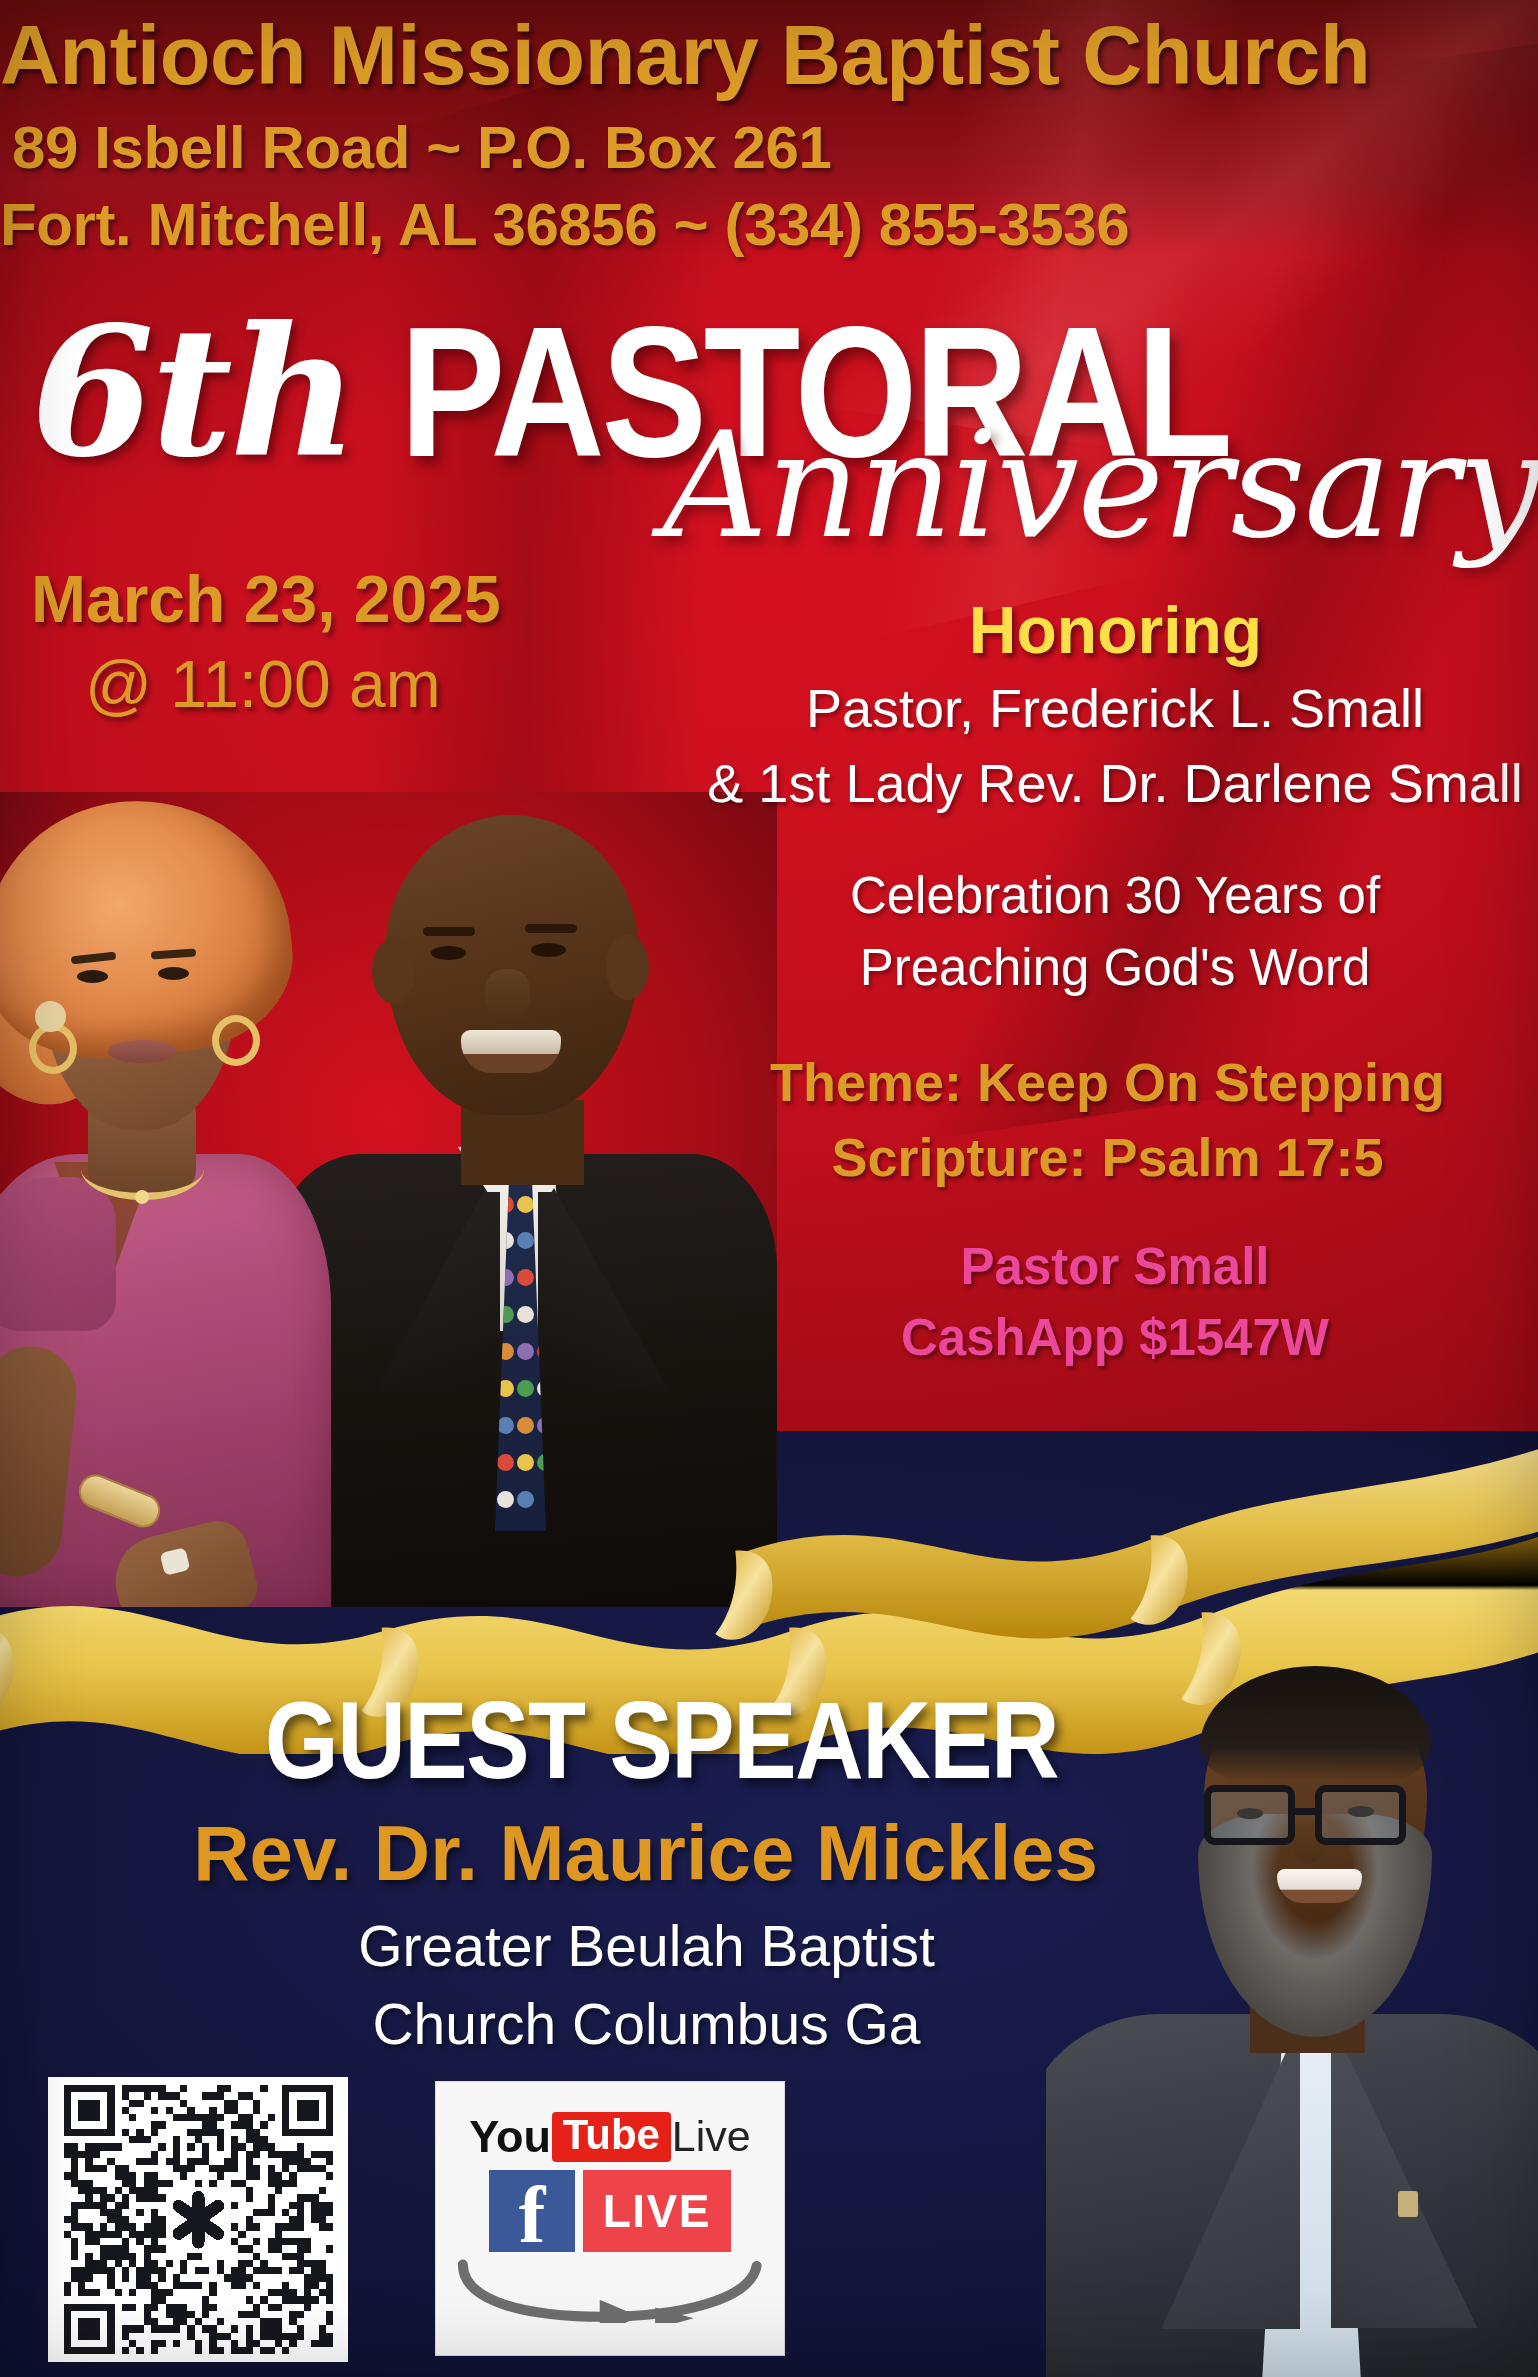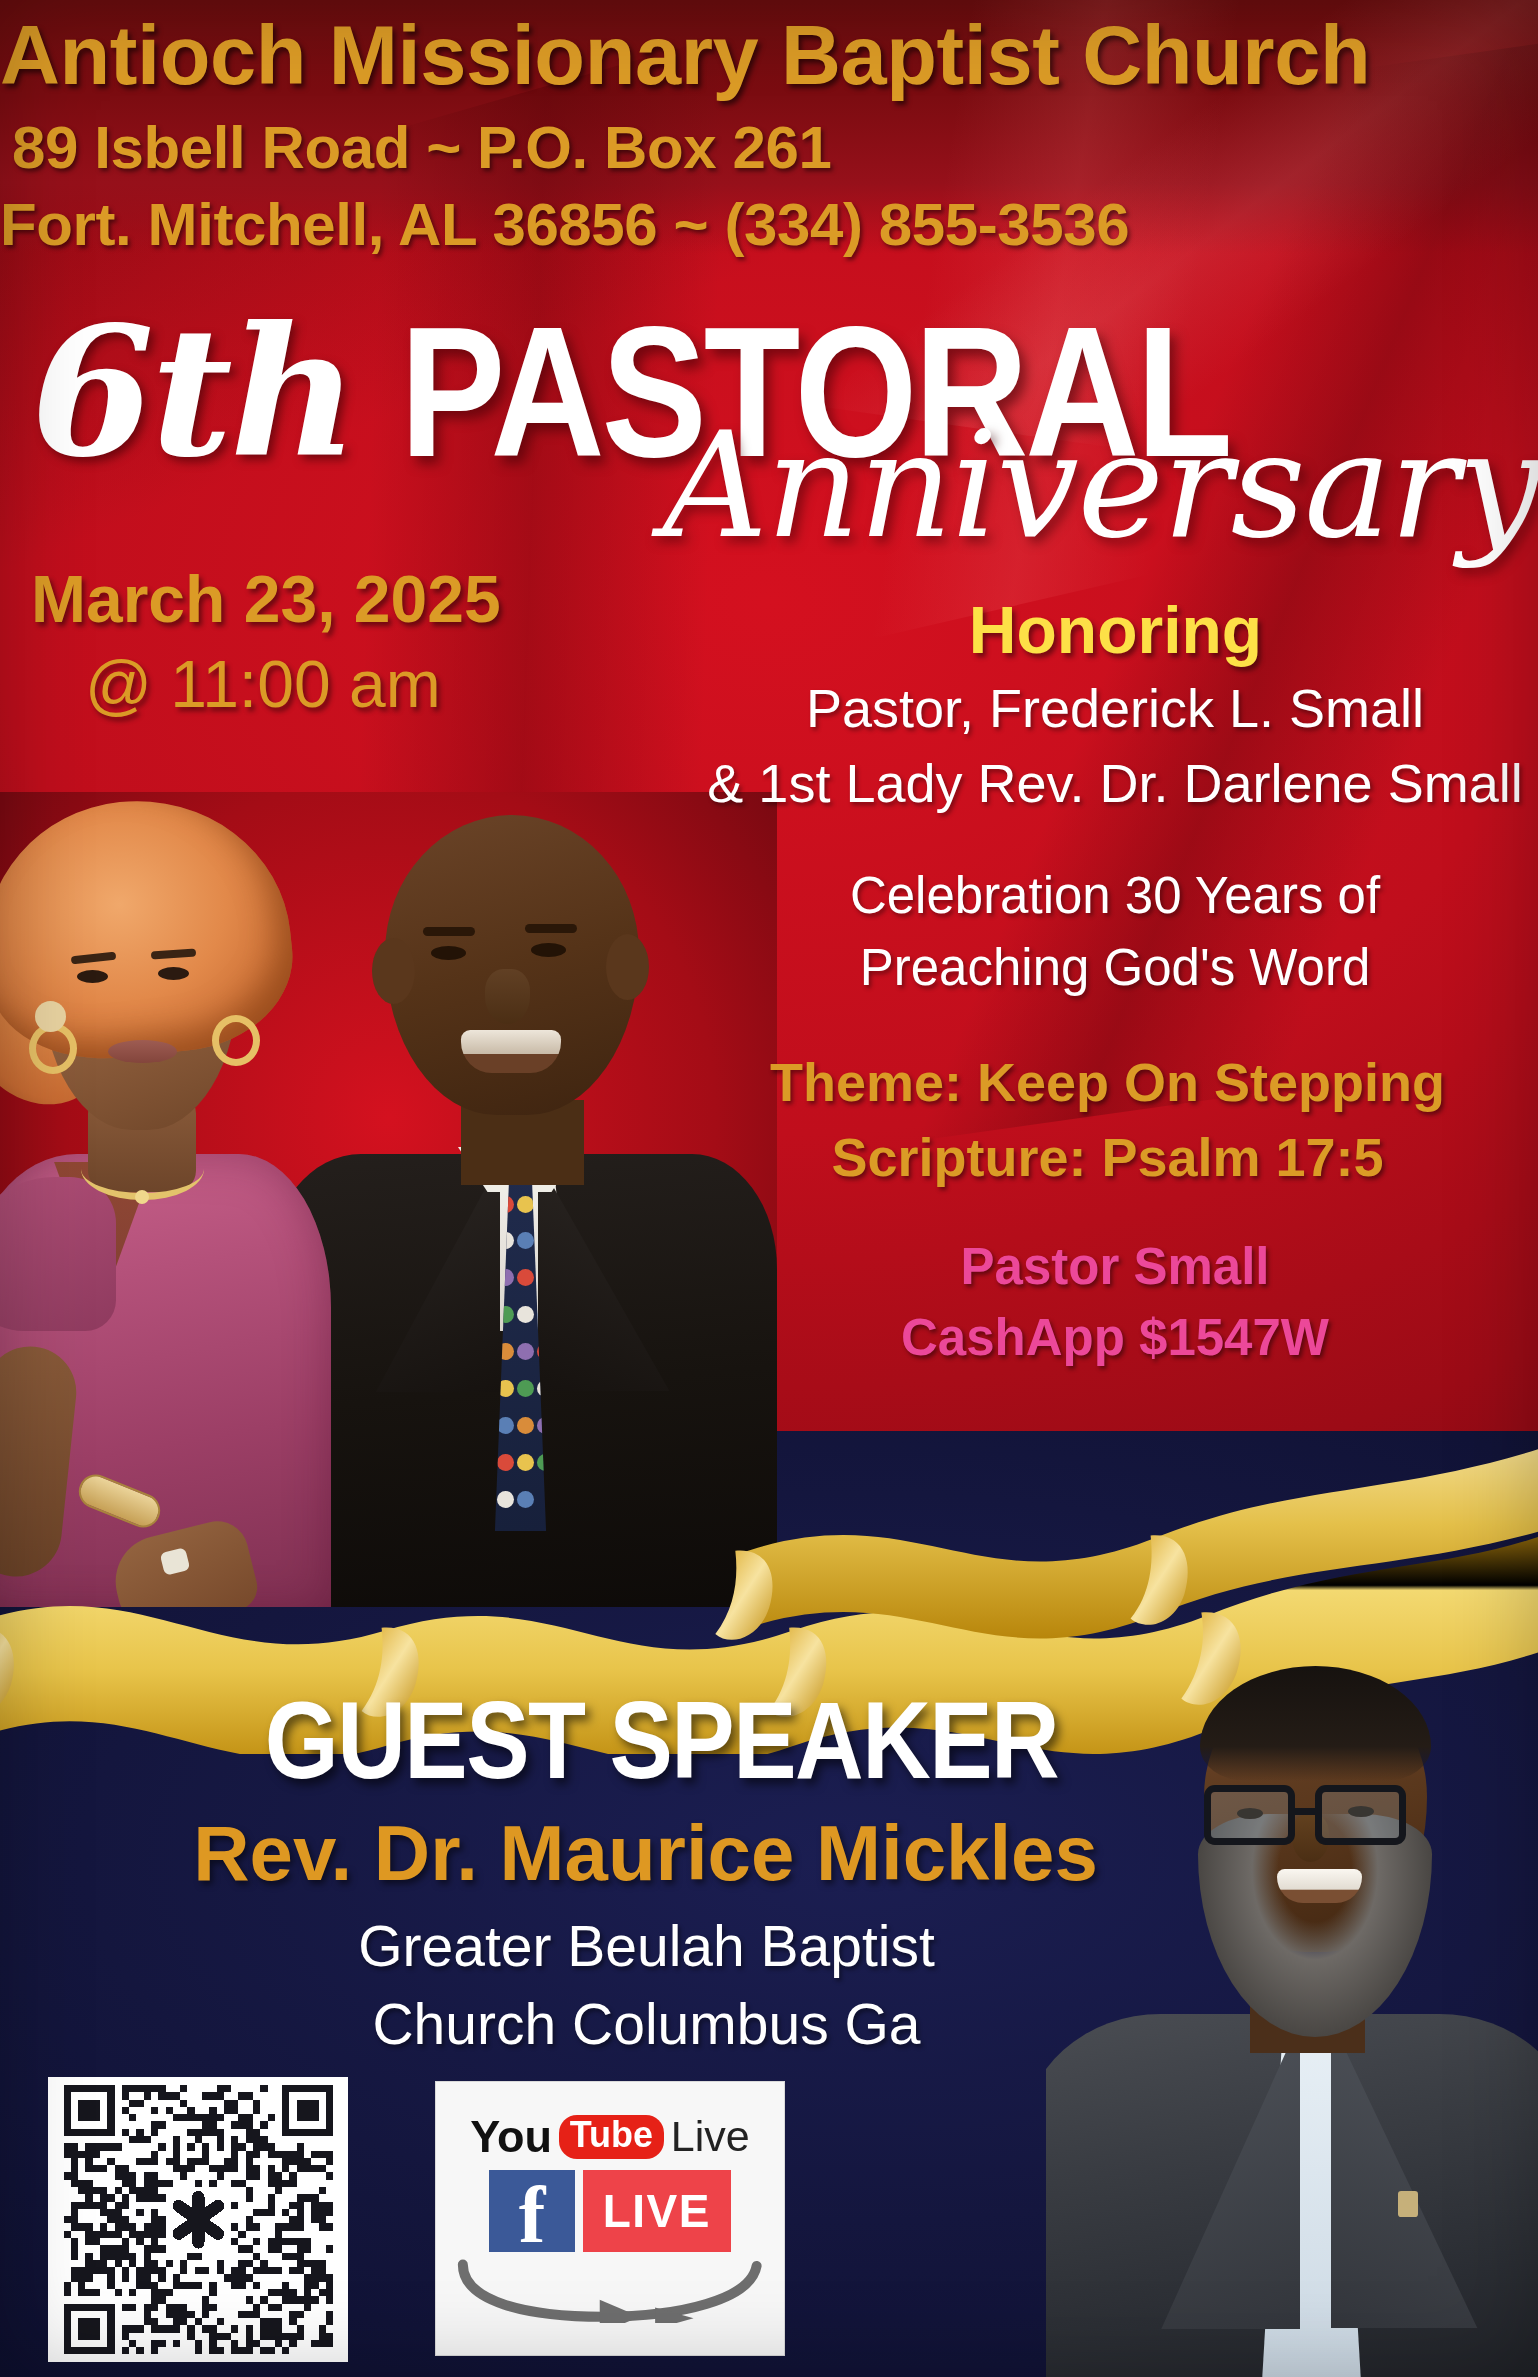--- a/index.html
+++ b/index.html
@@ -355,25 +355,25 @@
   }
   .qr svg{ display:block; width:100%; height:100%; }
 
   
   .stream{
     position:absolute; left:435px; top:2081px; width:350px; height:275px;
     background:#F7F7F7; border:0.8px solid #DADADA;
     display:flex; flex-direction:column; align-items:center; justify-content:center;
     gap:4.6px; overflow:hidden;
   }
-  .yt-row{ display:flex; align-items:center; gap:7px; }
+  .yt-row{ display:flex; align-items:center; gap:1px; }
   .yt-you{ font-size:45px; font-weight:bold; color:#111; font-family:"Liberation Sans",sans-serif; }
   .yt-tube{
-    font-size:36px; font-weight:bold; color:#fff; background:#E62117;
-    padding:1.5px 10.8px 4.6px; border-radius:18px; line-height:1.05;
+    font-size:42px; font-weight:bold; color:#fff; background:#E62117;
+    padding:1.5px 10.8px 4.6px; border-radius:4px; line-height:1.05;
   }
   .yt-live{ font-size:43px; color:#222; }
   .fb-row{ display:flex; align-items:stretch; gap:7.7px; margin-top:3.1px; }
   .fb-box{
     width:86px; height:82px; background:#3B5998;
     display:flex; align-items:flex-end; justify-content:center;
   }
   .fb-f{ font-family:"Liberation Serif", serif; font-weight:bold; font-size:80px; color:#fff; line-height:.92; }
   .live-box{
     background:#EE4349; color:#fff; font-weight:bold; font-size:46px;

